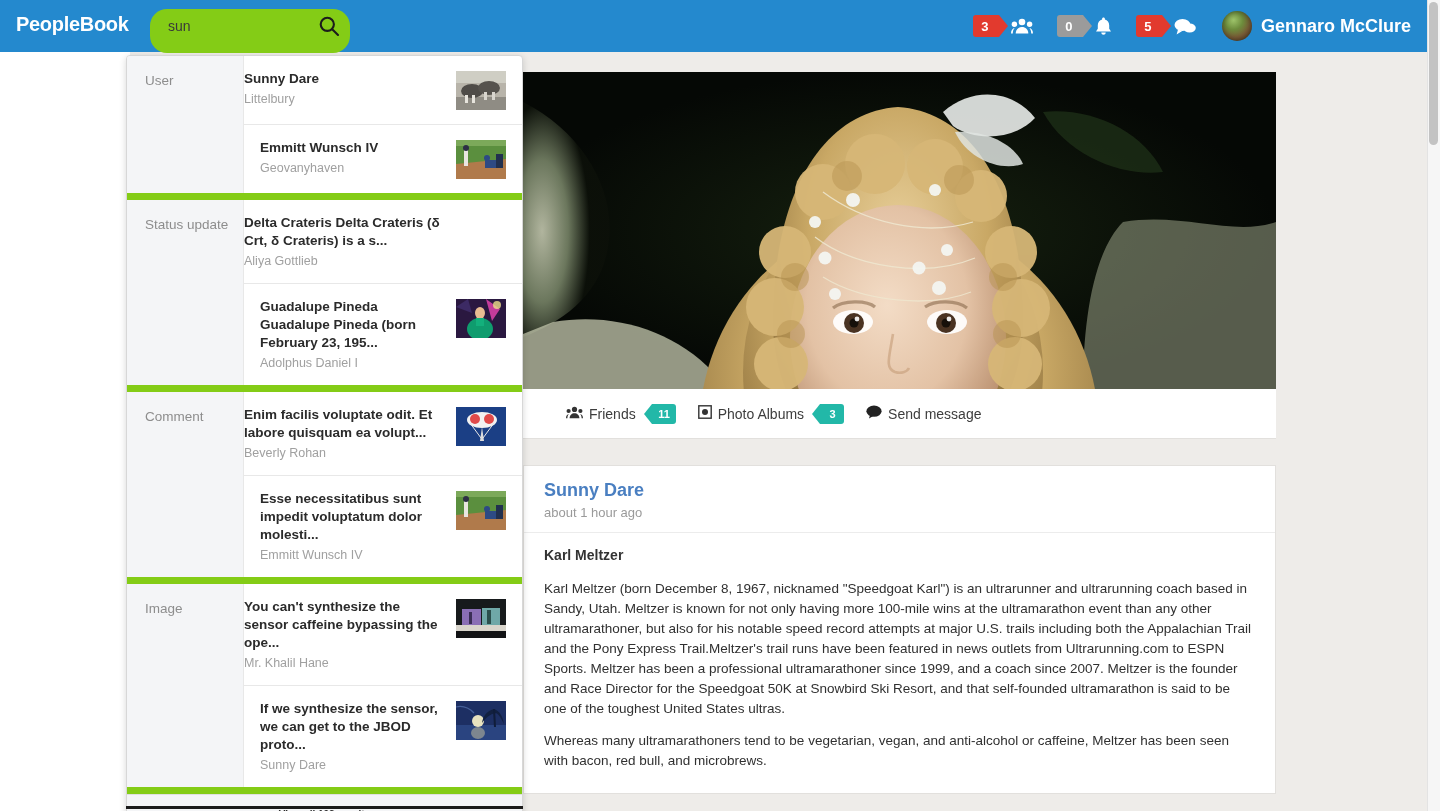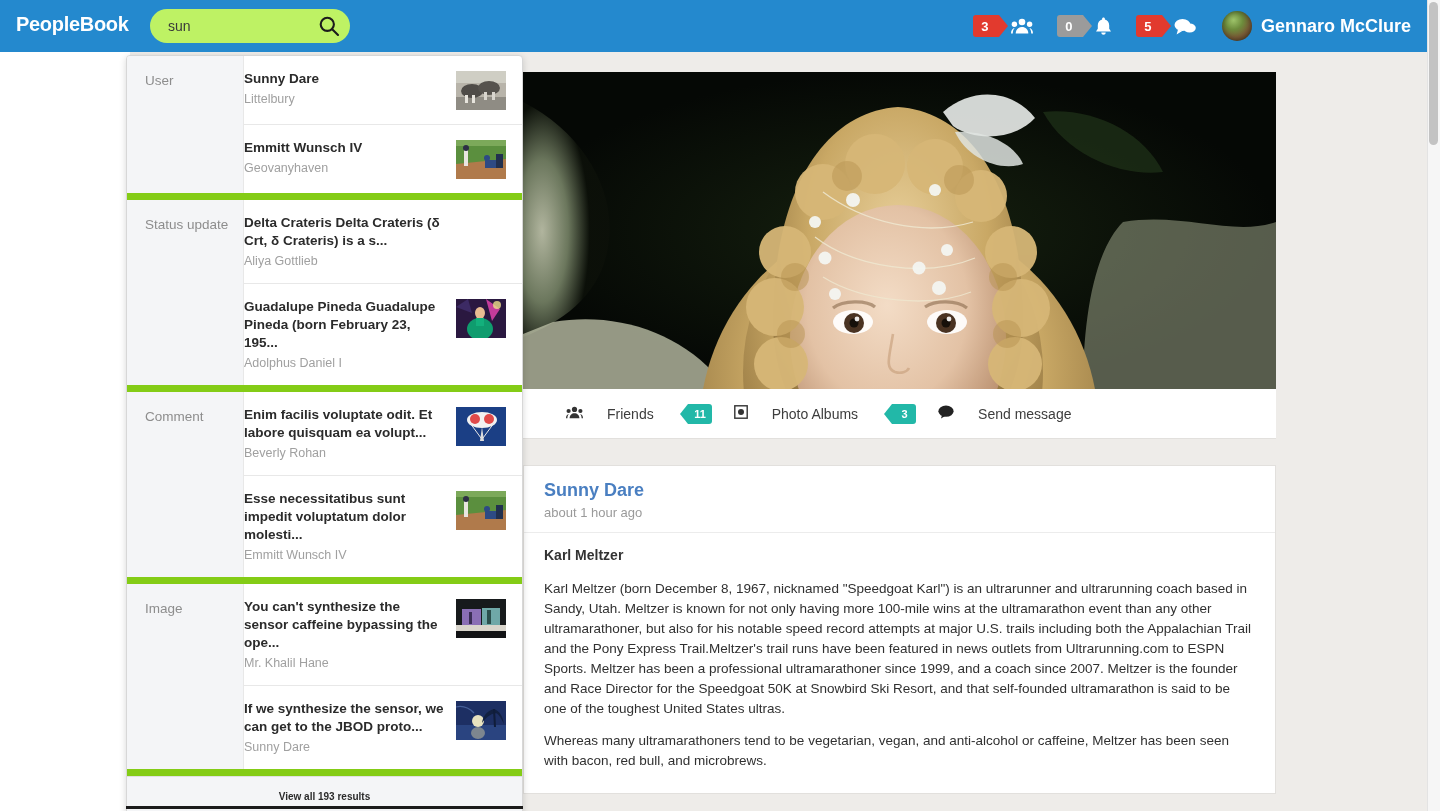--- a/index.html
+++ b/index.html
@@ -47,22 +47,22 @@
     font-size: 20px;
     font-weight: bold;
     color: #ffffff;
     letter-spacing: -0.3px;
     white-space: nowrap;
   }
 
   .search-wrap {
     position: absolute;
     left: 150px; top: 9px;
-    width: 200px; height: 34px;
-    background: #bef264;
+    width: 200px; height: 44px;
+    background: #84cc16;
     border-radius: 17px;
   }
   .search-input {
     position: absolute;
     left: 18px; top: 0;
     width: 140px; height: 34px;
     border: none;
     outline: none;
     background: transparent;
     font-family: "Liberation Sans", sans-serif;
@@ -163,21 +163,21 @@
     width: 753px; height: 50px;
     background: #ffffff;
     border-bottom: 1px solid #e2e0dd;
     display: flex;
     align-items: center;
     padding-left: 0px;
   }
   .act {
     display: flex;
     align-items: center;
-    gap: 24px;
+    gap: 6px;
     margin-right: 22px;
     cursor: pointer;
     font-size: 14px;
     color: #3d3d3d;
     white-space: nowrap;
   }
   .act:first-child { margin-left: 43px; }
   .tbadge {
     position: relative;
     display: inline-flex;
@@ -251,21 +251,21 @@
   .group-rows { flex: 1 1 auto; }
   .res-row {
     display: flex;
     align-items: flex-start;
     justify-content: space-between;
     padding: 14px 16px 14px 0;
     border-bottom: 1px solid #e8e8e8;
     cursor: pointer;
     min-height: 66px;
   }
-  .res-row:last-child { border-bottom: none; }
+  .res-row:last-child { border-bottom: none; margin-left: 16px; }
   .res-txt { flex: 1 1 auto; padding-right: 10px; }
   .res-title {
     font-size: 13.5px;
     font-weight: bold;
     color: #2b2b2b;
     line-height: 18px;
   }
   .res-sub {
     font-size: 12.5px;
     color: #a0a0a0;

